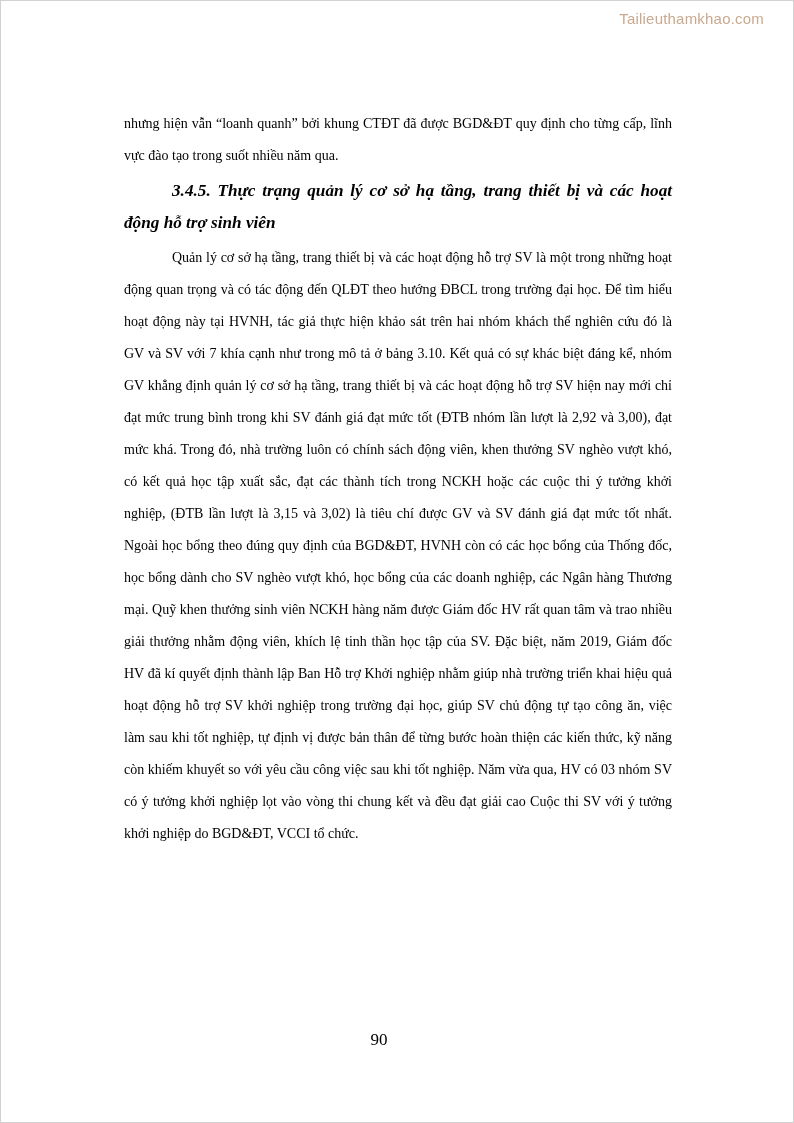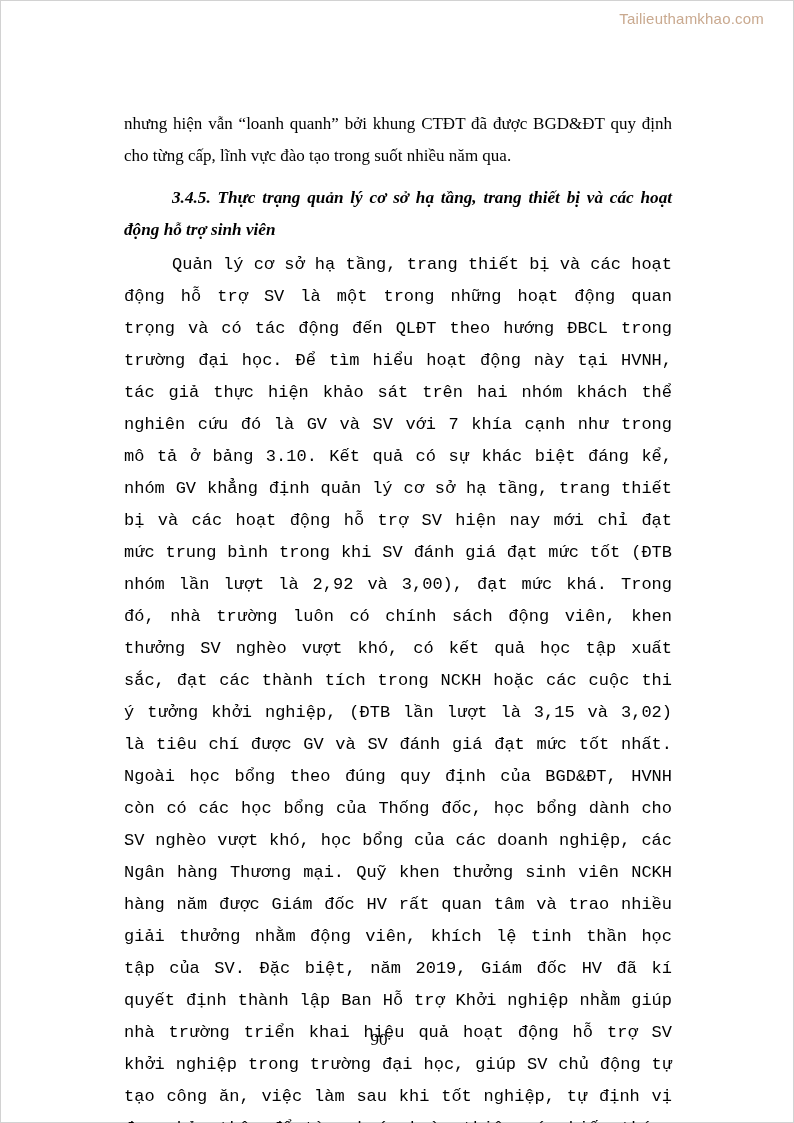--- a/index.html
+++ b/index.html
@@ -39,36 +39,35 @@
     letter-spacing: 0.2px;
   }
   .content {
     position: absolute;
     left: 124px;
     top: 108px;
     width: 548px;
   }
   p {
     margin: 0;
-    font-size: 17px;
+    font-size: 14px;
     line-height: 32px;
     text-align: justify;
     color: #000000;
     -webkit-hyphens: none;
     hyphens: none;
   }
   p.cont {
     text-indent: 0;
   }
   p.indent {
     text-indent: 48px;
-    font-family: Liberation Mono, monospace;
   }
   .heading {
-    margin-top: 10px;
+    margin-top: 3px;
     font-weight: bold;
     font-style: italic;
     text-indent: 48px;
     text-align: justify;
     font-size: 17.2px;
     line-height: 32px;
   }
   .body-block {
     margin-top: 3px;
   }

